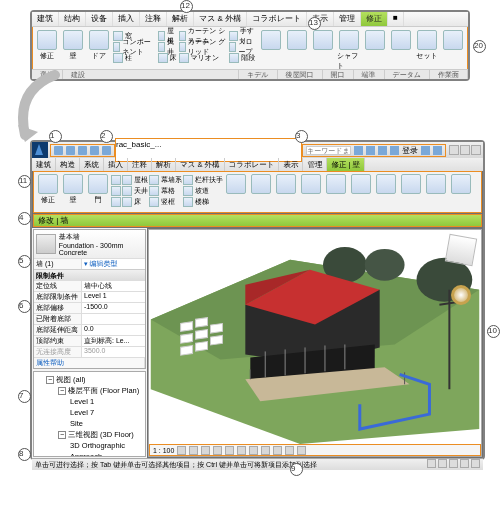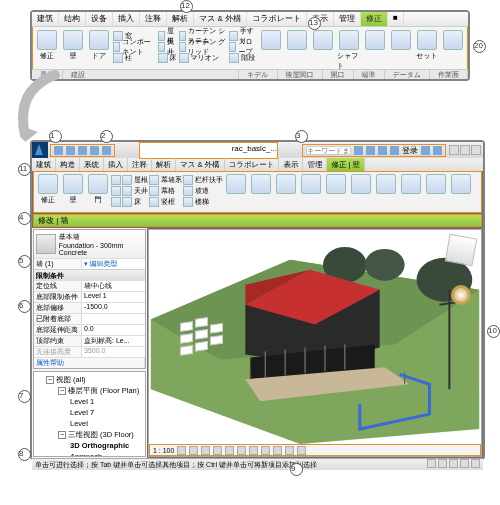--- a/index.html
+++ b/index.html
@@ -26,21 +26,21 @@
 
 
 .win{position:absolute;left:30px;top:140px;width:455px;height:320px;border:2px solid #818181;border-radius:4px;background:#707070}
 
 
 .titlebar{height:16px;display:flex;align-items:center;background:linear-gradient(#f0f0f0,#d8d8d8);font-size:8px}
 .titlebar .logo{width:16px;height:16px;background:#0d3a6e;margin-right:2px;position:relative}
 .titlebar .logo:before{content:"";position:absolute;left:3px;top:2px;width:8px;height:11px;background:#4d8fd6;clip-path:polygon(0 100%,50% 0,100% 100%)}
 .titlebar .qat{border:1px solid #eb8d22;height:13px;display:flex;align-items:center;padding:0 3px;gap:3px}
 .titlebar .qat i{width:9px;height:9px;background:#7aa8d8;border-radius:1px}
-.titlebar .docname{flex:1;text-align:right;border:1px solid #eb8d22;margin:0 24px;height:17px;line-height:11px;background:#fff}
+.titlebar .docname{flex:1;text-align:left;border:1px solid #eb8d22;margin:0 0;height:24px;line-height:11px;background:#fff}
 .titlebar .search{border:1px solid #eb8d22;height:13px;display:flex;align-items:center;gap:3px;padding:0 3px}
 .titlebar .search input{width:45px;height:9px;font-size:7px;border:1px solid #ccc;background:#fff}
 .titlebar .search i{width:9px;height:9px;background:#7aa8d8}
 .titlebar .winbtn{display:flex;gap:1px;margin-left:3px;margin-right:2px}
 .titlebar .winbtn i{width:10px;height:10px;background:#ddd;border:1px solid #aaa}
 
 
 .wtabs{display:flex;font-size:7.5px;background:linear-gradient(#f0f0f0,#e0e0e0);height:13px}
 .wtabs span{padding:0 4px;border-right:1px solid #ccc;line-height:13px}
 .wtabs .active{background:linear-gradient(#b4e05e,#8fc83c)}
@@ -62,21 +62,21 @@
 .props .row .k{width:48px;padding-left:2px;background:#f8f8f8;border-right:1px solid #ddd}
 .props .row .v{flex:1;padding-left:2px}
 .props .blue{color:#1060c0}
 .props .grey{color:#999}
 .props .shead{background:linear-gradient(#f0f0f0,#ddd);font-weight:bold;padding-left:2px;height:11px;line-height:11px;border-top:1px solid #ccc}
 
 .tree{border:1px solid #aaa;margin:1px;background:#fff;font-size:7.5px;flex:1;padding:2px;overflow:hidden}
 .tree .node{padding-left:10px;line-height:11px;white-space:nowrap}
 .tree .node.l2{padding-left:22px}
 .tree .node.l3{padding-left:34px}
-.tree .bold{font-weight:bold}
+.tree .bold{font-weight:normal}
 .tree .exp{display:inline-block;width:8px;height:8px;border:1px solid #888;font-size:7px;line-height:6px;text-align:center;margin-right:2px}
 
 
 .view{flex:1;position:relative;background:#fff;border:1px solid #aaa;margin:1px;overflow:hidden}
 .view .statusline{position:absolute;bottom:0;left:0;right:0;height:12px;border:1px solid #eb8d22;background:#f5f5f5;display:flex;align-items:center;font-size:7px;gap:3px;padding:0 3px}
 .view .statusline i{width:9px;height:9px;background:#d8d8d8;border:1px solid #aaa}
 .view .cube{position:absolute;right:6px;top:6px;width:28px;height:28px;background:linear-gradient(#fff,#ddd);border:1px solid #bbb;transform:rotate(10deg)}
 .view .navw{position:absolute;right:10px;top:55px;width:20px;height:20px;border:3px solid #c7a24e;border-radius:50%;background:radial-gradient(#fff,#c7a24e)}
 
 
@@ -94,21 +94,21 @@
 <div class="co" style="left:49px;top:130px">1</div>
 <div class="co" style="left:100px;top:130px">2</div>
 <div class="co" style="left:295px;top:130px">3</div>
 <div class="co" style="left:18px;top:212px">4</div>
 <div class="co" style="left:18px;top:255px">5</div>
 <div class="co" style="left:18px;top:300px">6</div>
 <div class="co" style="left:18px;top:390px">7</div>
 <div class="co" style="left:18px;top:448px">8</div>
 <div class="co" style="left:290px;top:463px">9</div>
 <div class="co" style="left:487px;top:325px">10</div>
-<div class="co" style="left:18px;top:163px">11</div>
+<div class="co" style="left:18px;top:175px">11</div>
 <div class="co" style="left:180px;top:0px">12</div>
 <div class="co" style="left:308px;top:17px">13</div>
 <div class="co" style="left:473px;top:40px">20</div>
 
 <div class="top-ribbon">
   <div class="tabs">
     <span>建筑</span>
     <span>结构</span>
     <span>设备</span>
     <span>插入</span>
@@ -422,21 +422,21 @@
         <div class="row">
             <div class="k blue" style="width:100%">属性帮助</div>
           </div>
       </div>
 
       <div class="tree">
         <div class="node"><span class="exp">−</span><span>视图 (all)</span></div>
         <div class="node l2"><span class="exp">−</span><span>楼层平面 (Floor Plan)</span></div>
         <div class="node l3">Level 1</div>
         <div class="node l3">Level 7</div>
-        <div class="node l3">Level</div>
+        <div class="node l3">Site</div>
         <div class="node l2"><span class="exp">−</span><span>三维视图 (3D Floor)</span></div>
         <div class="node l3 bold">3D Orthographic</div>
         <div class="node l3">Approach</div>
 
       </div>
     </div>
 
     <div class="view">
       <svg class="house" viewBox="0 0 330 215">
         <polygon points="0,90 140,30 330,60 330,200 150,215 0,160" fill="#7ea65c"></polygon>

